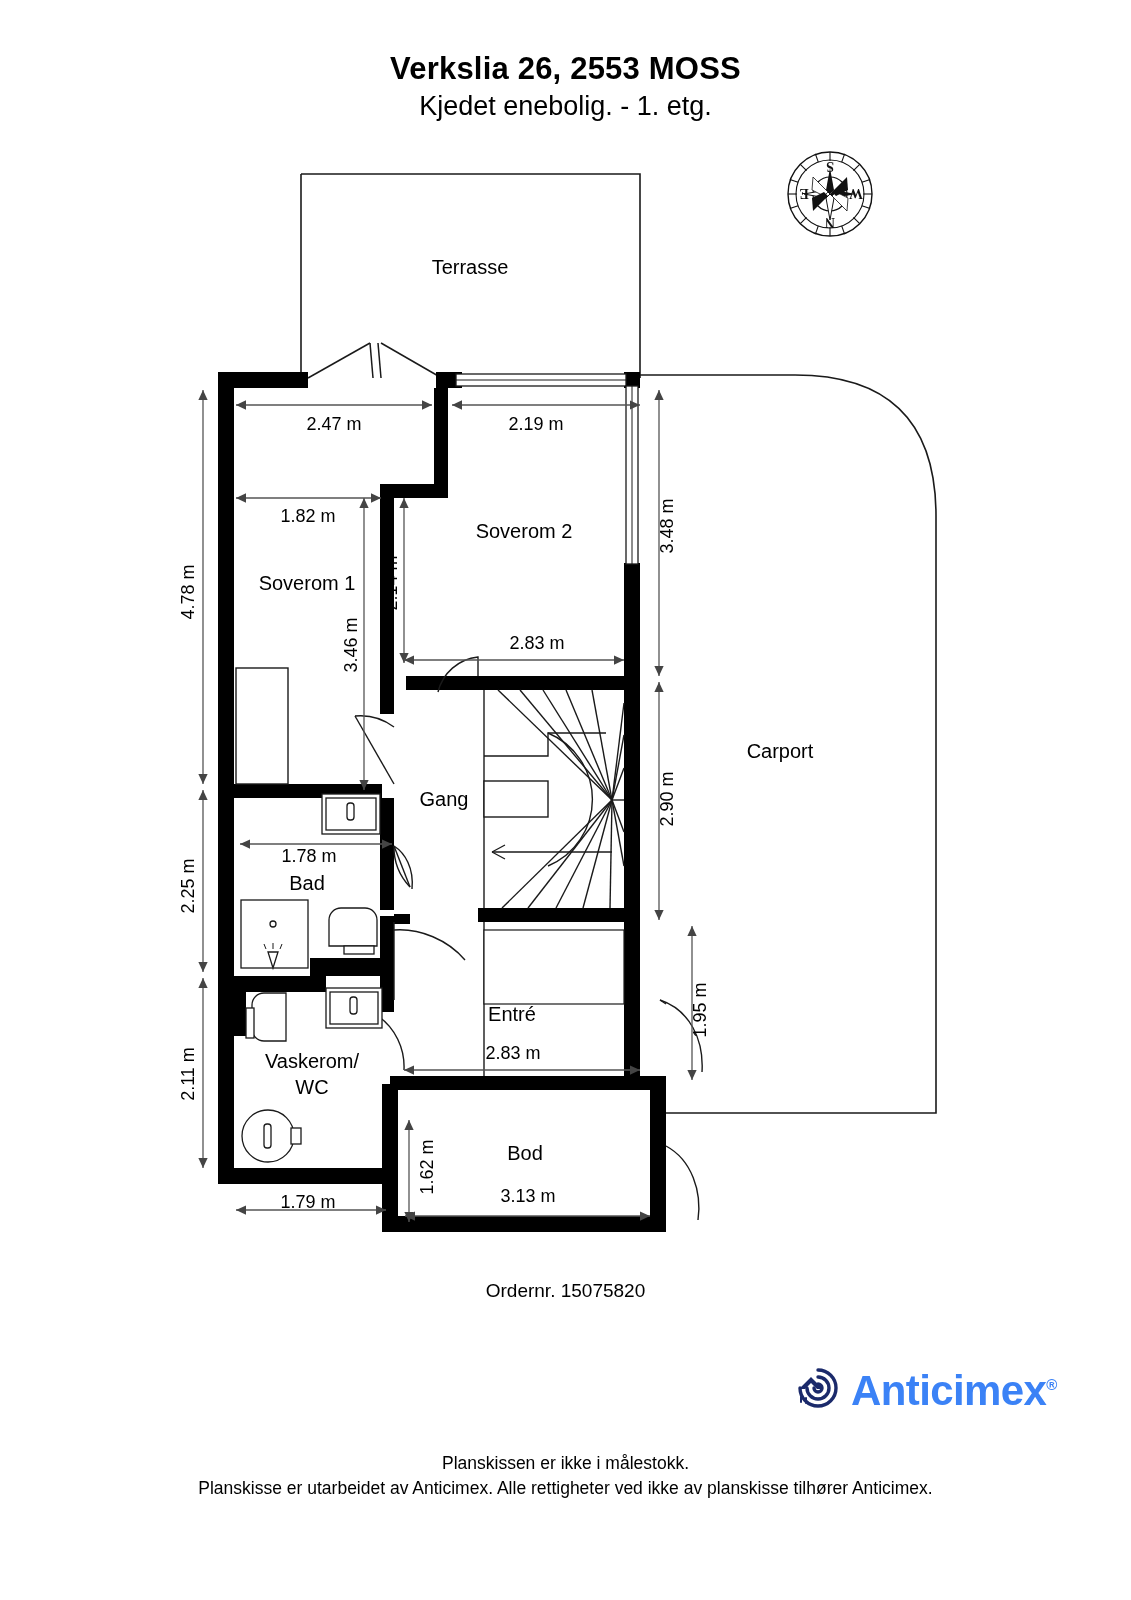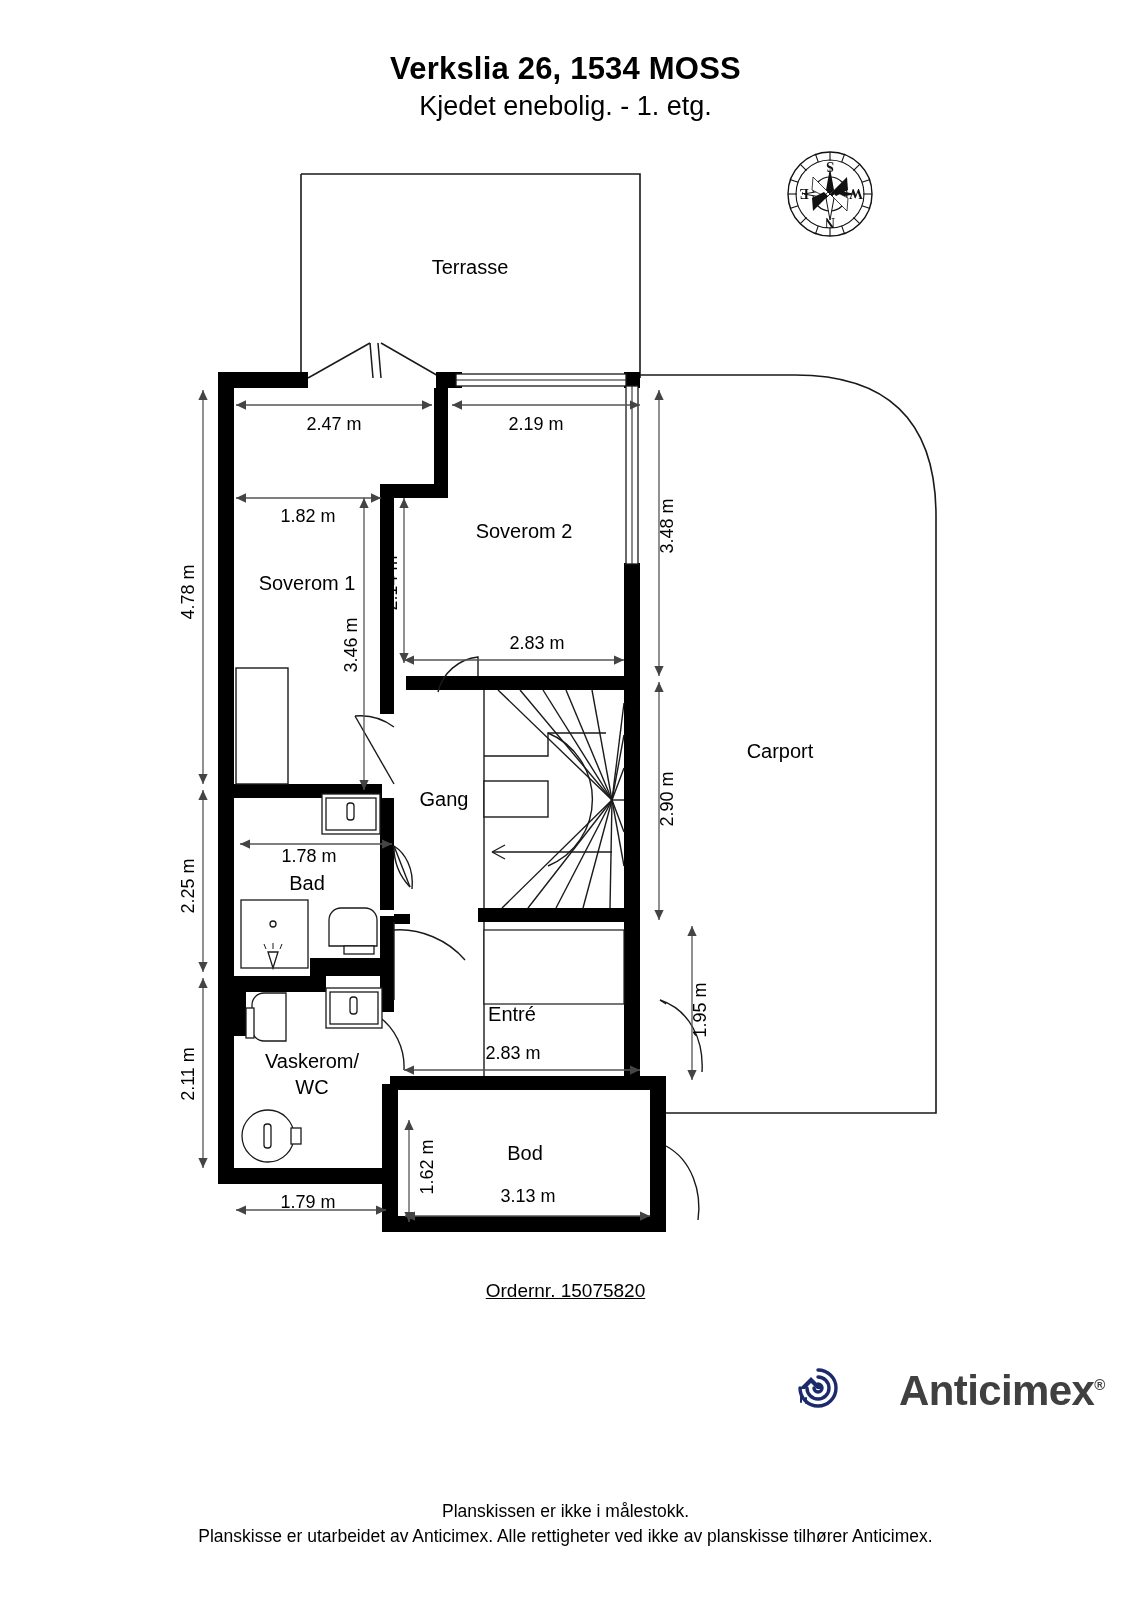--- a/index.html
+++ b/index.html
@@ -56,21 +56,20 @@
     height: 1600px;
   }
   
   .ordernr {
     position: absolute;
     top: 1280px;
     left: 0;
     width: 1131px;
     text-align: center;
     font-size: 19px;
-    text-decoration: underline;
   }
   .logo-wrap {
     position: absolute;
     top: 1358px;
     left: 795px;
     width: 270px;
     height: 60px;
     display: flex;
     align-items: center;
     gap: 10px;
@@ -83,37 +82,37 @@
     line-height: 46px;
     position: relative;
   }
   .logo-reg {
     font-size: 15px;
     vertical-align: super;
     font-weight: bold;
   }
   .disclaimer {
     position: absolute;
-    top: 1499px;
+    top: 1451px;
     left: 0;
     width: 1131px;
     text-align: center;
     font-size: 17.5px;
     line-height: 25px;
   }
   .disc-line { display: block; }
   
 </style>
 </head>
 <body>
 
 <div class="page">
 
   <div class="title-block">
-    <div class="title-line1">Verkslia 26, 1534 MOSS</div>
+    <div class="title-line1">Verkslia 26, 2553 MOSS</div>
     <div class="title-line2">Kjedet enebolig.  - 1. etg.</div>
   </div>
 
   <svg class="compass" viewBox="0 0 92 92">
     <circle cx="46" cy="46" r="42" fill="#ffffff" stroke="#111" stroke-width="1.4"></circle>
     <circle cx="46" cy="46" r="34" fill="#ffffff" stroke="#111" stroke-width="1.1"></circle>
     <g stroke="#111" stroke-width="1.1">
       <line x1="46" y1="4" x2="46" y2="13"></line>
         <line x1="46" y1="79" x2="46" y2="88"></line>
       <line x1="4" y1="46" x2="13" y2="46"></line>
@@ -417,21 +416,21 @@
         <path d="M23,5 A18,18 0 1 1 5,23"></path>
         <path d="M23,12 A11,11 0 1 1 12,23"></path>
         <path d="M23,19 A4,4 0 1 1 19,23"></path>
       </g>
       <path d="M4,24 L16,12 L28,24 L22,24 L16,18 L10,24 Z" fill="#1b2a6b"></path>
       <g stroke="#1b2a6b" stroke-width="2" stroke-linecap="round">
         <line x1="6" y1="32" x2="6" y2="37"></line>
         <line x1="11" y1="33" x2="11" y2="38"></line>
       </g>
     </svg>
-    <div class="logo-text" style="color:#404040;margin-left:48px;"><span>Anticimex</span><span class="logo-reg">®</span></div>
+    <div class="logo-text" style="color:#3b82f6;"><span>Anticimex</span><span class="logo-reg">®</span></div>
   </div>
 
   <div class="disclaimer">
     <span class="disc-line">Planskissen er ikke i målestokk.</span>
     <span class="disc-line">Planskisse er utarbeidet av Anticimex. Alle rettigheter ved ikke av planskisse tilhører Anticimex.</span>
   </div>
 
 </div>
 
 </body></html>

